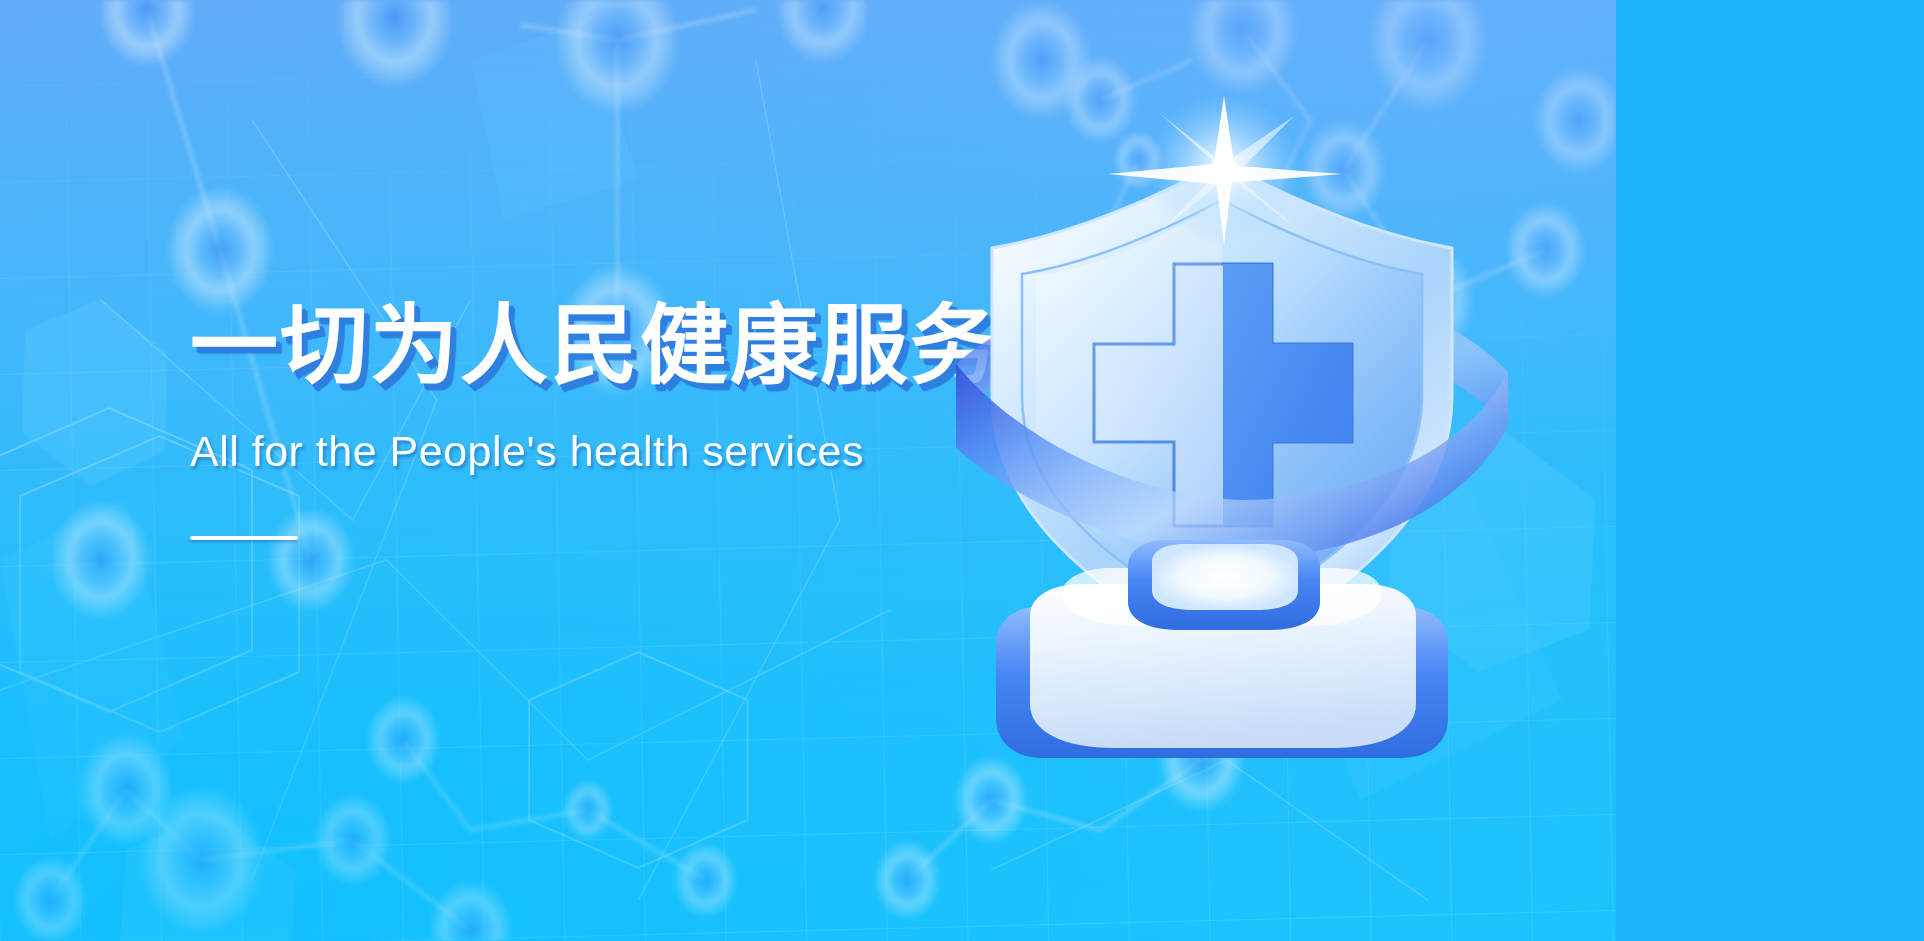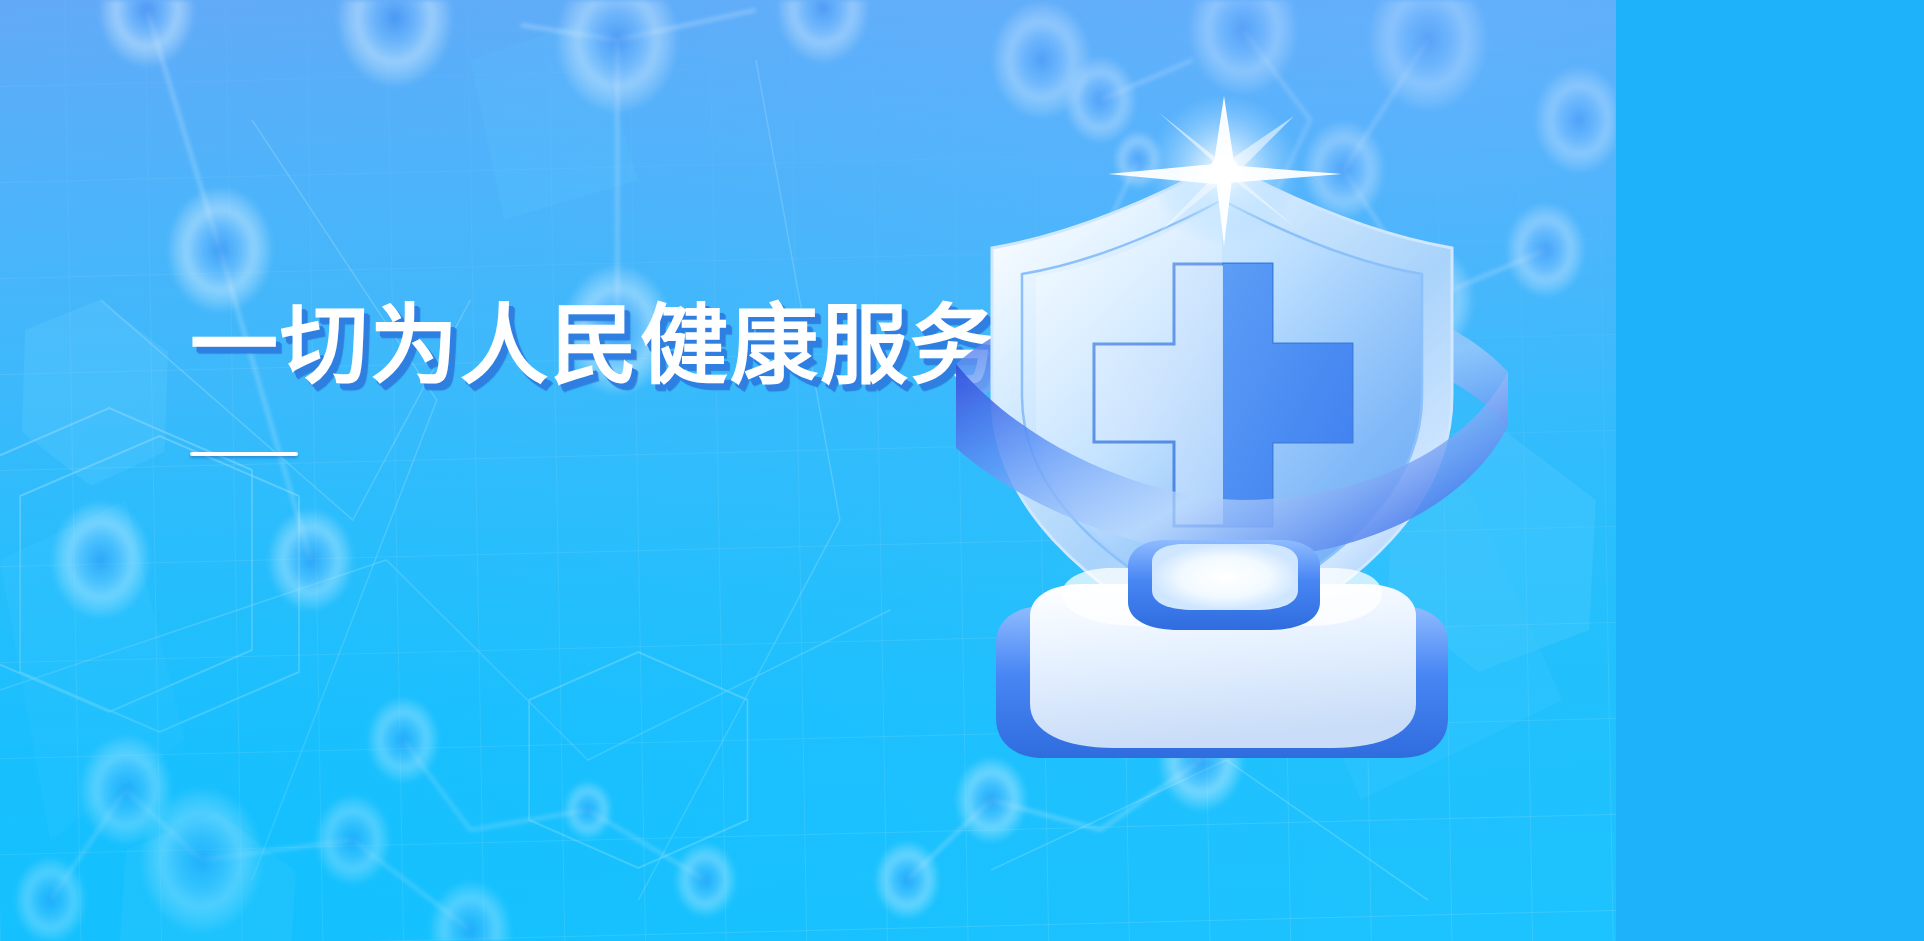--- a/index.html
+++ b/index.html
@@ -192,20 +192,21 @@
       <circle cx="1560" cy="700" r="36"></circle>
       <circle cx="120" cy="560" r="60"></circle>
       <circle cx="1240" cy="60" r="60"></circle>
     </g>
   </svg>
 
   <div class="bg-layer bg-vignette"></div>
 
   <div class="text-block">
     <h1 class="headline-cn">一切为人民健康服务</h1>
+    <p class="headline-en">All for the People's health services</p>
     <div class="rule"></div>
   </div>
 
   <div class="illustration">
     <svg viewBox="0 0 620 720">
       <defs>
         <linearGradient id="ribbonBack" x1="0" y1="0" x2="1" y2="1">
           <stop offset="0%" stop-color="#2f4fd8" stop-opacity=".92"></stop>
           <stop offset="35%" stop-color="#6b9bf5" stop-opacity=".80"></stop>
           <stop offset="70%" stop-color="#a9ccfb" stop-opacity=".72"></stop>

